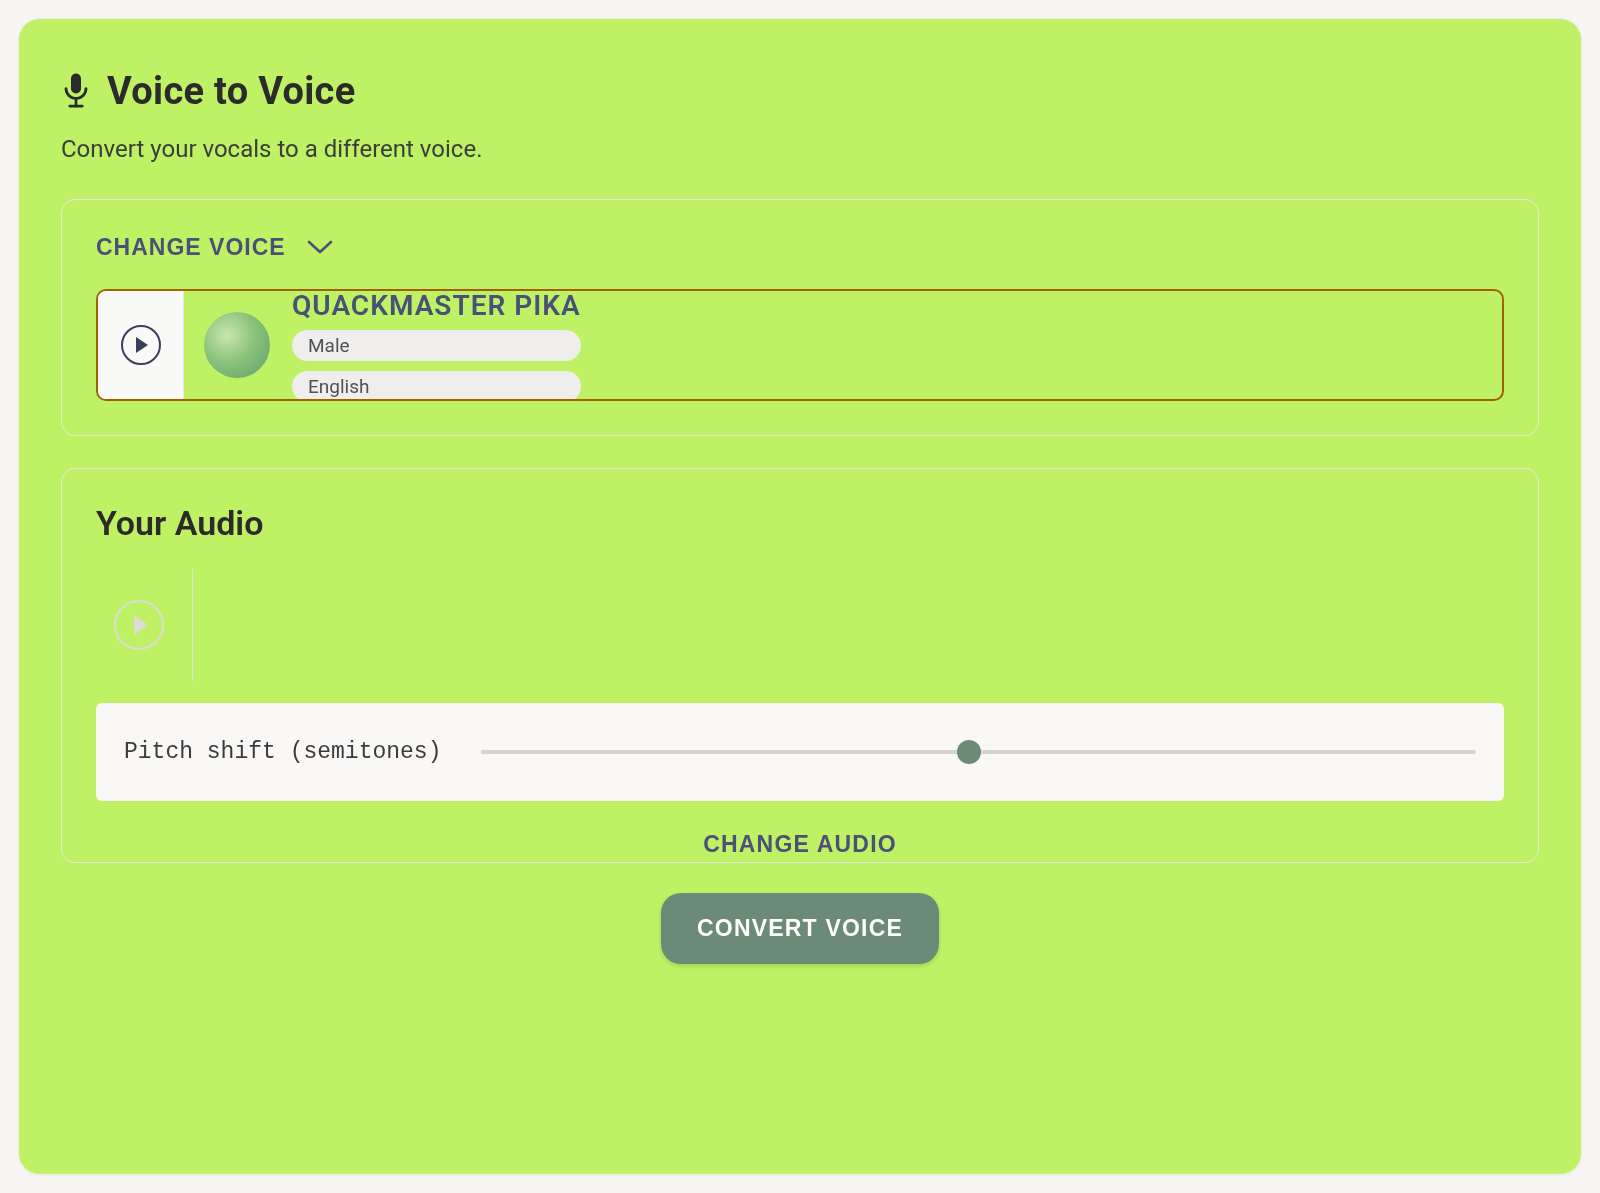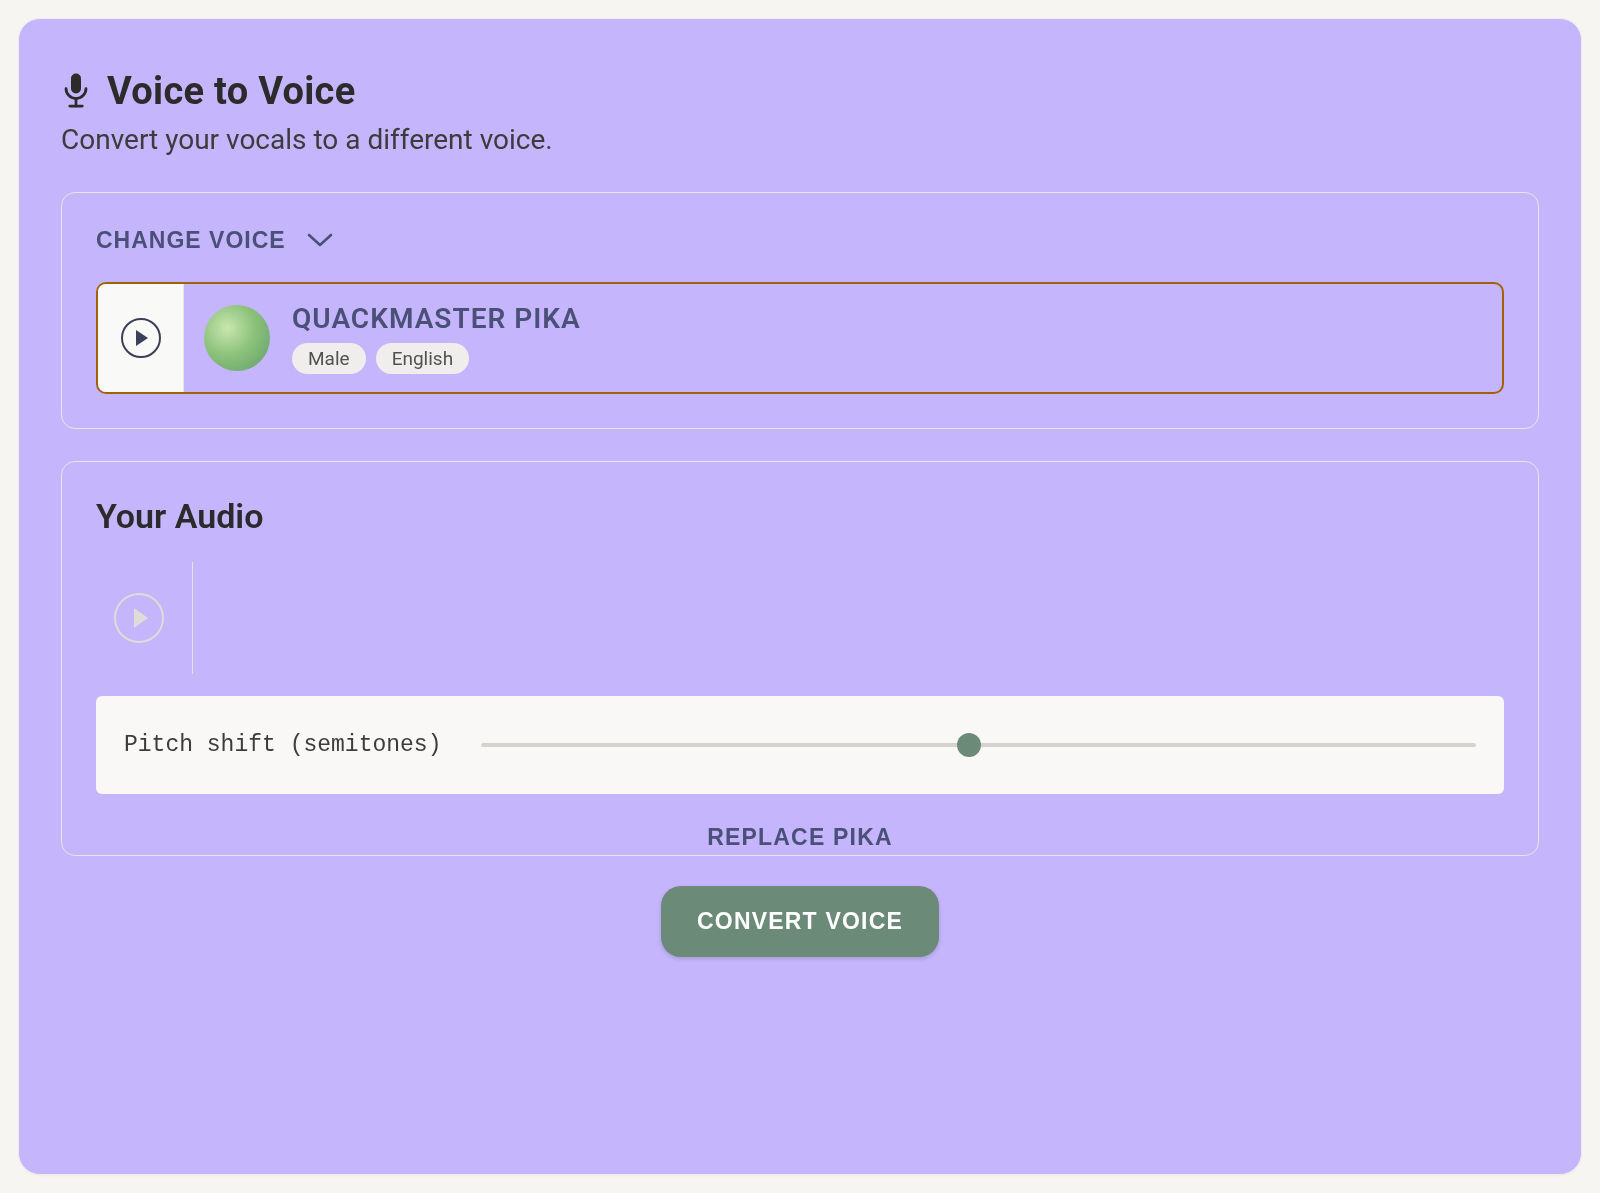--- a/index.html
+++ b/index.html
@@ -4,43 +4,43 @@
 <style>
   * { box-sizing: border-box; margin: 0; padding: 0; }
   html, body { width: 1600px; height: 1193px; }
   body {
     font-family: -apple-system, BlinkMacSystemFont, "Segoe UI", Roboto, Helvetica, Arial, sans-serif;
     background: #f6f5f2;
     padding: 18px;
     color: #2b2b2b;
   }
   .app-card {
-    background: #c4b5fd;
+    background: #bef264;
     border-radius: 22px;
     border: 1px solid #eeedeB;
     box-shadow: 0 1px 3px rgba(0,0,0,0.03);
     padding: 50px 42px 60px 42px;
     height: 100%;
   }
   .header-row {
     display: flex;
     align-items: center;
     gap: 16px;
   }
   .mic-icon svg { display: block; }
   .page-title {
     font-size: 38px;
     font-weight: 700;
     letter-spacing: 0.3px;
     color: #2b2b2b;
   }
   .page-subtitle {
-    font-size: 28px;
+    font-size: 24px;
     color: #3c3c3c;
-    margin-top: 10px;
+    margin-top: 22px;
   }
   .panel {
     border: 1px solid #e8e7e4;
     border-radius: 14px;
     margin-top: 36px;
     padding: 34px;
   }
   .panel-head {
     display: flex;
     align-items: center;
@@ -111,20 +111,21 @@
   .voice-name {
     font-size: 28px;
     font-weight: 600;
     letter-spacing: 1px;
     color: #4a5077;
   }
   .tag-row {
     display: flex;
     gap: 10px;
     margin-top: 8px;
+    flex-direction: column;
   }
   .tag {
     background: #efeeec;
     color: #525252;
     font-size: 19px;
     padding: 4px 16px;
     border-radius: 18px;
   }
 
   .audio-panel { margin-top: 32px; padding-bottom: 4px; }
@@ -280,21 +281,21 @@
     </div>
 
     <div class="pitch-block">
       <span class="pitch-label">Pitch shift (semitones)</span>
       <div class="slider-wrap">
         <div class="slider-thumb" style="left:49%"></div>
       </div>
     </div>
 
     <div class="replace-row">
-      <button class="replace-btn">REPLACE PIKA</button>
+      <button class="replace-btn">CHANGE AUDIO</button>
     </div>
   </div>
 
   <div class="convert-row">
     <button class="convert-btn">CONVERT VOICE</button>
   </div>
 
 </div>
 
 </body></html>

